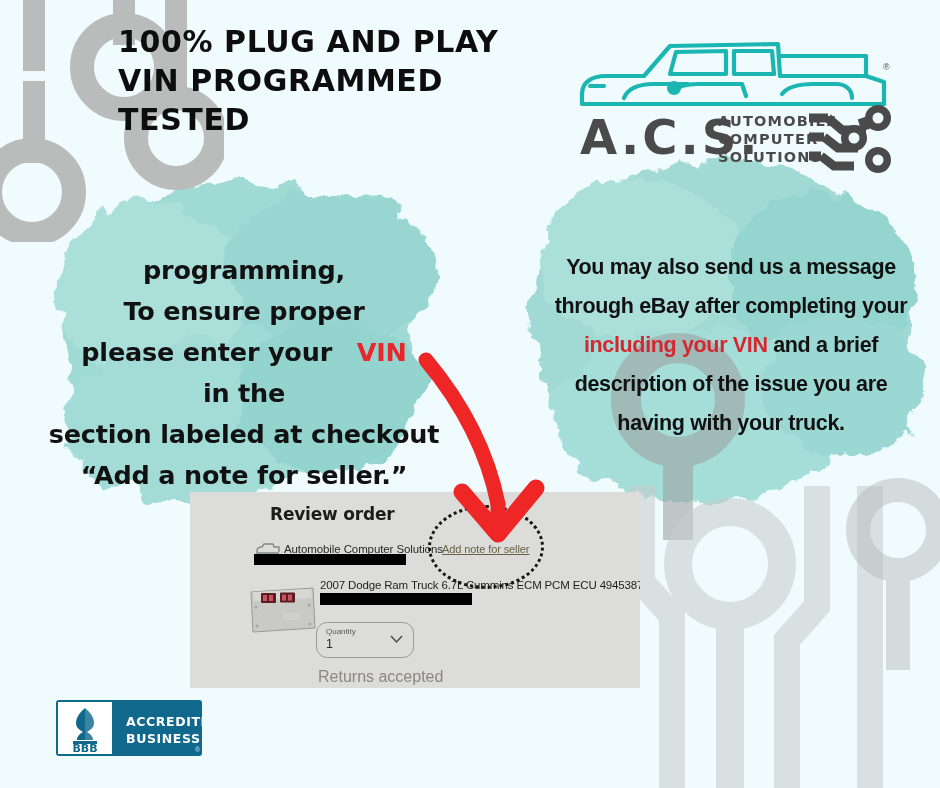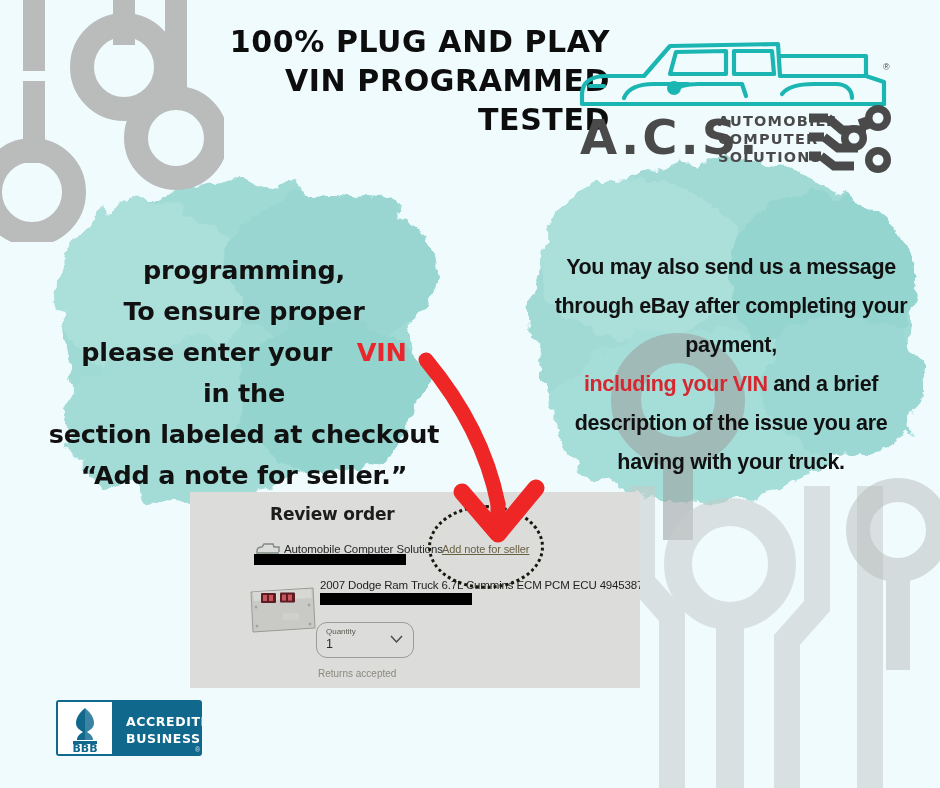--- a/index.html
+++ b/index.html
@@ -17,21 +17,21 @@
   .circ-br{left:612px;top:486px;}
   .circ-mid{left:578px;top:330px;}
   .circ-rt{left:846px;top:470px;}
 
   
   .wc{position:absolute;pointer-events:none;}
 
   
   .headline{
     position:absolute;left:118px;top:22px;width:492px;
-    text-align:right;
+    text-align:left;
     color:#0d0d0d;
     font-weight:bold;
     font-size:30px;
     line-height:39px;
     letter-spacing:0.6px;
     font-family:"DejaVu Sans", sans-serif;
     text-transform:uppercase;
   }
   .headline div{white-space:nowrap;}
 
@@ -111,21 +111,21 @@
     position:absolute;left:9px;top:4px;font-size:8px;color:#5c5a50;
     font-family:"Liberation Sans", sans-serif;
   }
   .qty-value{
     position:absolute;left:9px;top:14px;font-size:12.5px;color:#2a2a28;
     font-family:"Liberation Sans", sans-serif;
   }
   .qty-chev{position:absolute;right:10px;top:12px;}
   .returns{
     position:absolute;left:128px;top:176px;
-    font-size:10px;color:#8b897e;
+    font-size:16px;color:#8b897e;
     font-family:"Liberation Sans", sans-serif;
   }
 
   
   .arrow{position:absolute;left:404px;top:352px;pointer-events:none;}
   .dotted-circle{
     position:absolute;left:428px;top:505px;width:110px;height:78px;
     border:3px dotted #17170f;border-radius:50%;
     pointer-events:none;
   }
@@ -251,21 +251,20 @@
     <div>To ensure proper</div>
     <div><span>please enter your </span><span class="vin-red">VIN</span></div>
     <div>in the</div>
     <div>section labeled at checkout</div>
     <div>“Add a note for seller.”</div>
   </div>
 
   <div class="copy copy-right">
     <div>You may also send us a message</div>
     <div>through eBay after completing your</div>
-    <div>payment,</div>
     <div><span class="vin-red2">including your VIN</span><span> and a brief</span></div>
     <div>description of the issue you are</div>
     <div>having with your truck.</div>
   </div>
 
   <div class="panel">
     <div class="panel-title">Review order</div>
 
     <div class="seller-row">
       <svg class="seller-logo" width="28" height="24" viewBox="0 0 28 24">

